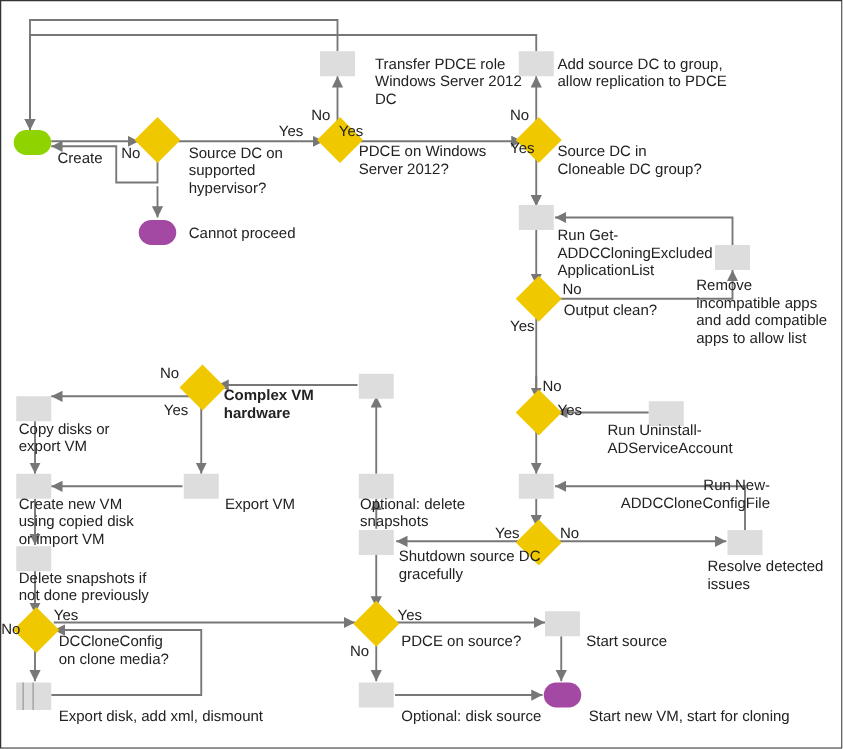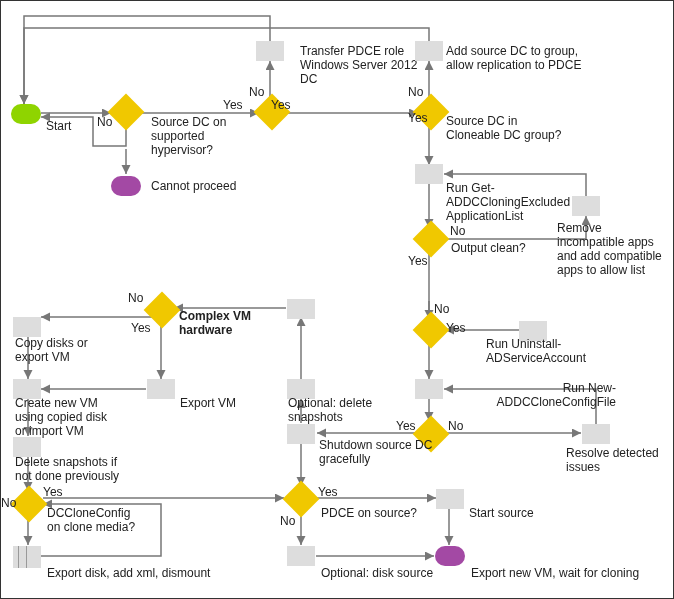--- a/index.html
+++ b/index.html
@@ -157,31 +157,32 @@
   <polyline points="145,388 40,388" marker-end="url(#ah)"></polyline>
 
   <line x1="300" y1="442" x2="300" y2="485" marker-end="url(#ah)"></line>
 
   <line x1="125" y1="148" x2="125" y2="173" marker-end="url(#ah)"></line>
 
   <polyline points="428,318 428,300"></polyline>
 </svg>
 
 <div class="round term-start" style="left:10px; top:103px;"></div>
-<div class="label" style="left:45px; top:118px;">Start</div>
+<div class="label" style="left:45px; top:118px;">Create</div>
 
 <div class="diamond" style="left:112px; top:98px;"></div>
 <div class="label multi" style="left:150px; top:114px; width:110px;">Source DC on supported hypervisor?</div>
 <div class="edge-label" style="left:96px; top:114px;">No</div>
 <div class="edge-label" style="left:222px; top:97px;">Yes</div>
 
 <div class="round term-stop" style="left:110px; top:175px;"></div>
 <div class="label" style="left:150px; top:178px;">Cannot proceed</div>
 
 <div class="diamond" style="left:258px; top:98px;"></div>
+<div class="label multi" style="left:286px; top:113px; width:105px;">PDCE on Windows Server 2012?</div>
 <div class="edge-label" style="left:248px; top:84px;">No</div>
 <div class="edge-label" style="left:270px; top:97px;">Yes</div>
 
 <div class="rect" style="left:255px; top:40px;"></div>
 <div class="label multi" style="left:286px; top:43px; width:130px;margin-left:13px;">Transfer PDCE role Windows Server 2012 DC</div>
 
 <div class="diamond" style="left:417px; top:98px;"></div>
 <div class="label multi" style="left:445px; top:113px; width:120px;">Source DC in Cloneable DC group?</div>
 <div class="edge-label" style="left:407px; top:84px;">No</div>
 <div class="edge-label" style="left:407px; top:110px;">Yes</div>
@@ -253,15 +254,15 @@
 <div class="edge-label" style="left:317px; top:484px;">Yes</div>
 <div class="edge-label" style="left:279px; top:513px;">No</div>
 
 <div class="rect" style="left:435px; top:488px;"></div>
 <div class="label" style="left:468px; top:505px;">Start source</div>
 
 <div class="rect" style="left:286px; top:545px;"></div>
 <div class="label" style="left:320px; top:565px;">Optional: disk source</div>
 
 <div class="round term-stop" style="left:434px; top:545px;"></div>
-<div class="label" style="left:470px; top:565px;">Export new VM, wait for cloning</div>
+<div class="label" style="left:470px; top:565px;">Start new VM, start for cloning</div>
 
 </div>
 
 </body></html>

